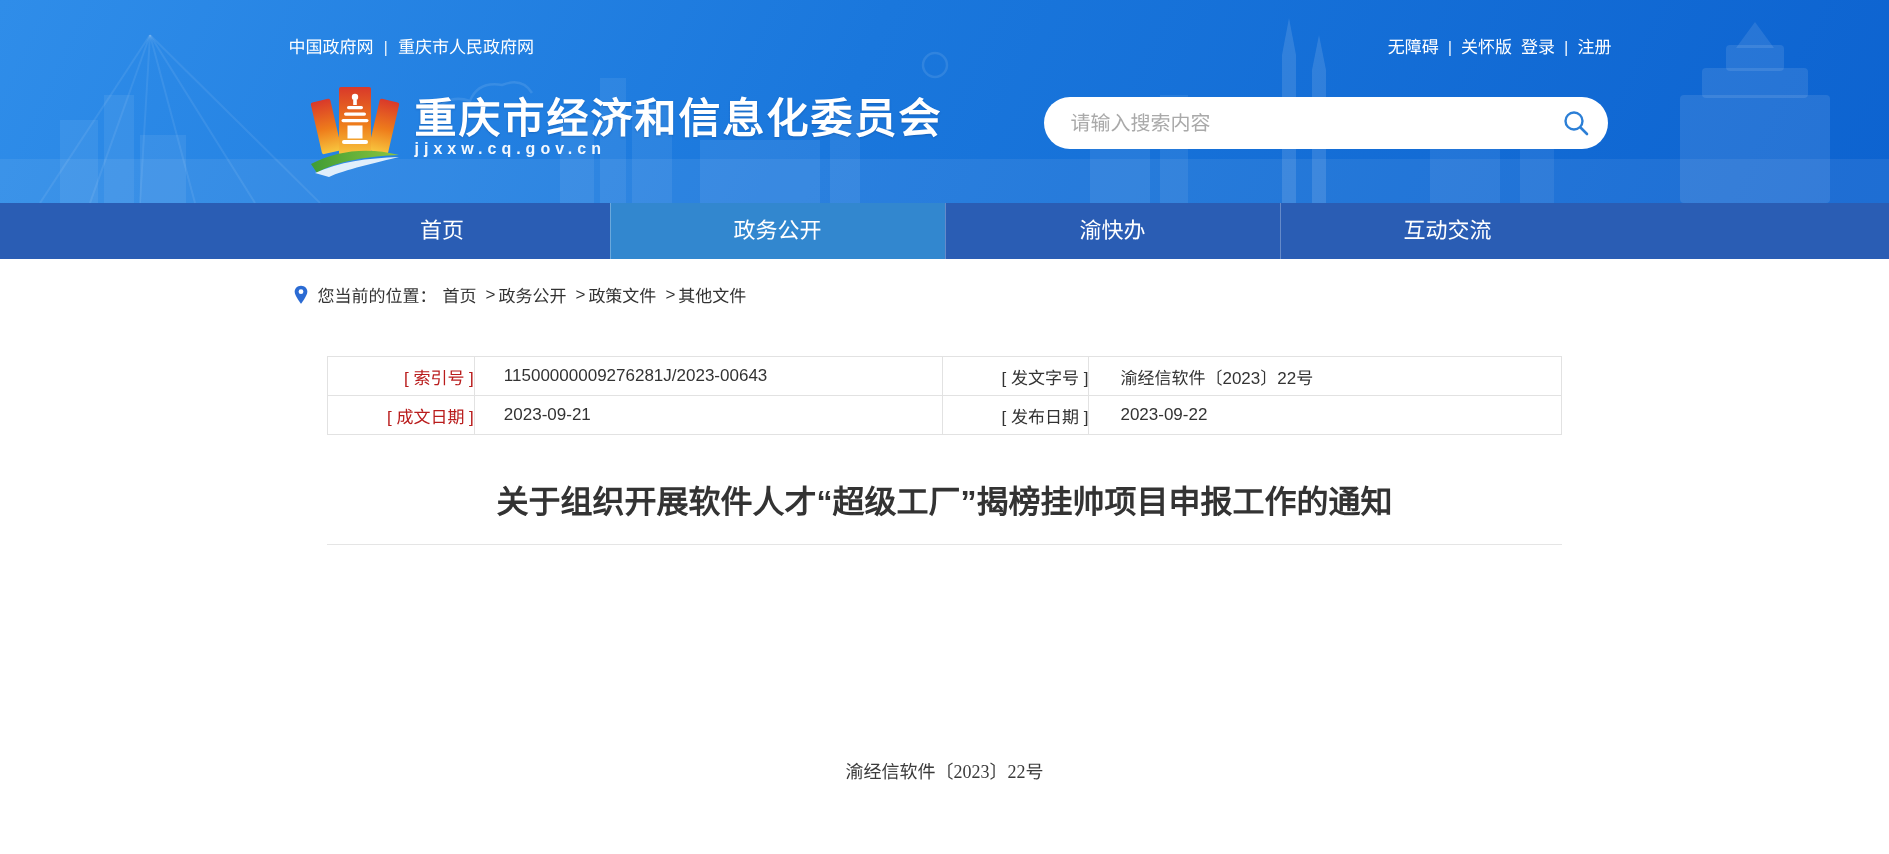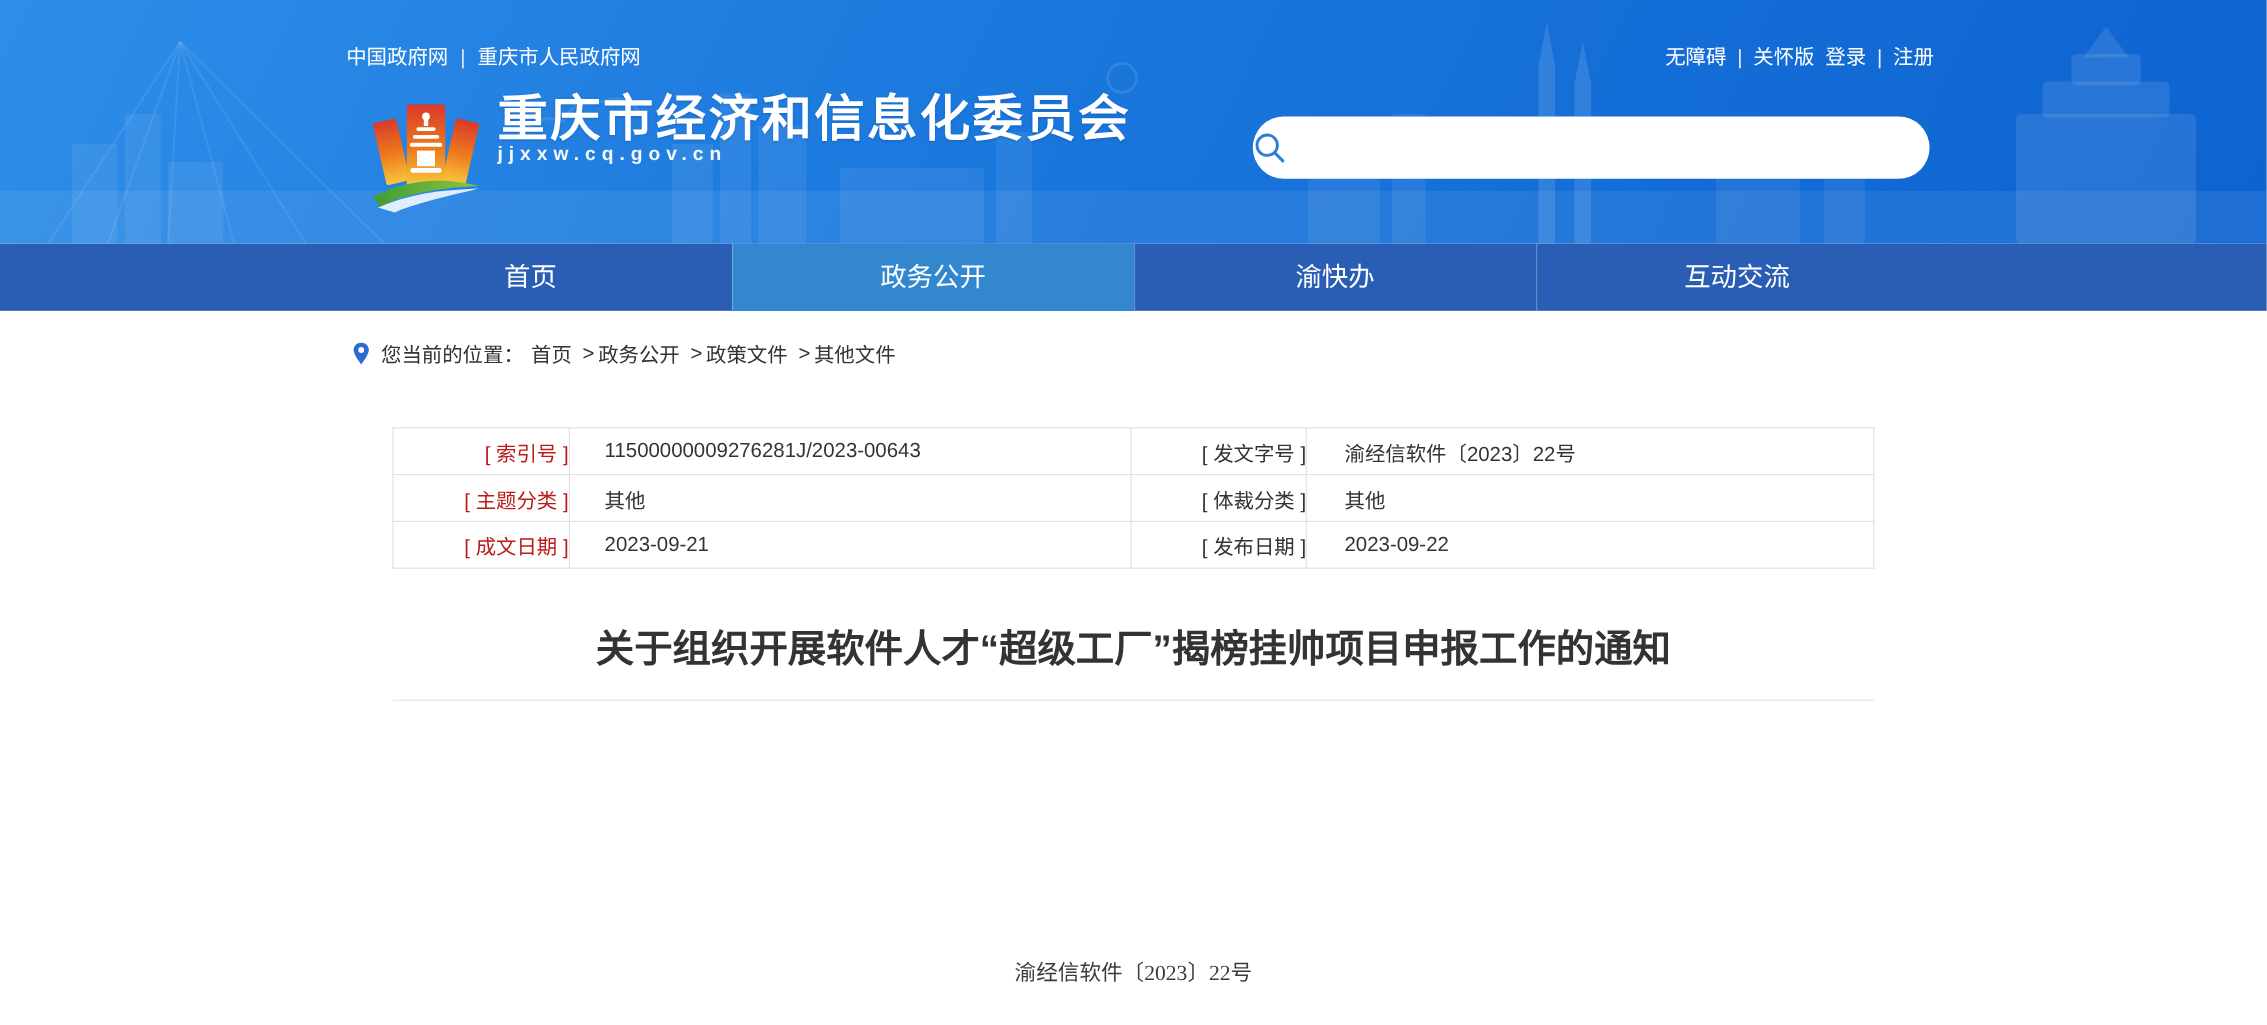--- a/index.html
+++ b/index.html
@@ -19,21 +19,21 @@
   .gov-sep { margin:0 10px; opacity:.85; }
 
   .utility-links { position:absolute; top:33px; right:3px; color:#fff; font-size:17px; }
   .utility-links a { color:#fff; text-decoration:none; cursor:pointer; }
   .u-sep { margin:0 9px; opacity:.9; }
   .u-gap { margin-left:9px; }
 
   .logo-block { position:absolute; left:34px; top:78px; display:flex; align-items:flex-start; cursor:pointer; }
   .logo-icon { width:92px; height:100px; margin-right:14px; flex:0 0 auto; }
   .site-name { color:#fff; font-size:42px; font-weight:bold; letter-spacing:2px;
-    line-height:1; margin-top:0; text-shadow:0 1px 2px rgba(0,40,100,.25); }
+    line-height:1; margin-top:20px; text-shadow:0 1px 2px rgba(0,40,100,.25); }
   .site-domain { color:#fff; font-size:16px; font-weight:bold; letter-spacing:5px;
     opacity:.95; }
 
   .search-box { position:absolute; top:97px; right:7px; width:564px; height:52px;
     background:#fff; border-radius:26px; display:flex; align-items:center; }
   .search-input { flex:1; border:none; outline:none; background:transparent;
     padding:0 10px 0 27px; font-size:20px; color:#333; font-family:"Liberation Sans", sans-serif; }
   .search-input::placeholder { color:#a9a9a9; }
   .search-btn { width:46px; height:52px; border:none; background:transparent; cursor:pointer;
     display:flex; align-items:center; justify-content:flex-start; }
@@ -154,20 +154,21 @@
           <path d="M6,95 C30,84 58,80 90,79 C70,84 34,92 20,99 Z" fill="#fff" fill-opacity="0.85"></path>
         </g>
       </svg>
       <div>
         <div class="site-name">重庆市经济和信息化委员会</div>
         <div class="site-domain">jjxxw.cq.gov.cn</div>
       </div>
     </div>
 
     <div class="search-box">
+      <input class="search-input" type="text" placeholder="请输入搜索内容" style="">
       <button class="search-btn" aria-label="search">
         <svg width="28" height="28" viewBox="0 0 28 28" aria-hidden="true">
           <circle cx="12" cy="12" r="8.5" fill="none" stroke="#2c7fd6" stroke-width="2.4"></circle>
           <line x1="18.5" y1="18.5" x2="25" y2="25" stroke="#2c7fd6" stroke-width="2.6" stroke-linecap="round"></line>
         </svg>
       </button>
     </div>
   </div>
 </header>
 
@@ -199,26 +200,20 @@
 
   <table class="doc-table">
     <tbody>
       <tr>
         <td class="td-label">[ 索引号 ]</td>
         <td class="td-val-l">11500000009276281J/2023-00643</td>
         <td class="td-label-r">[ 发文字号 ]</td>
         <td class="td-val-r">渝经信软件〔2023〕22号</td>
       </tr>
       <tr>
-        <td class="td-label">[ 主题分类 ]</td>
-        <td class="td-val-l">其他</td>
-        <td class="td-label-r">[ 体裁分类 ]</td>
-        <td class="td-val-r">其他</td>
-      </tr>
-      <tr>
         <td class="td-label">[ 成文日期 ]</td>
         <td class="td-val-l">2023-09-21</td>
         <td class="td-label-r">[ 发布日期 ]</td>
         <td class="td-val-r">2023-09-22</td>
       </tr>
     </tbody>
   </table>
 
   <h1 class="article-title">关于组织开展软件人才“超级工厂”揭榜挂帅项目申报工作的通知</h1>
   <hr class="title-rule">

